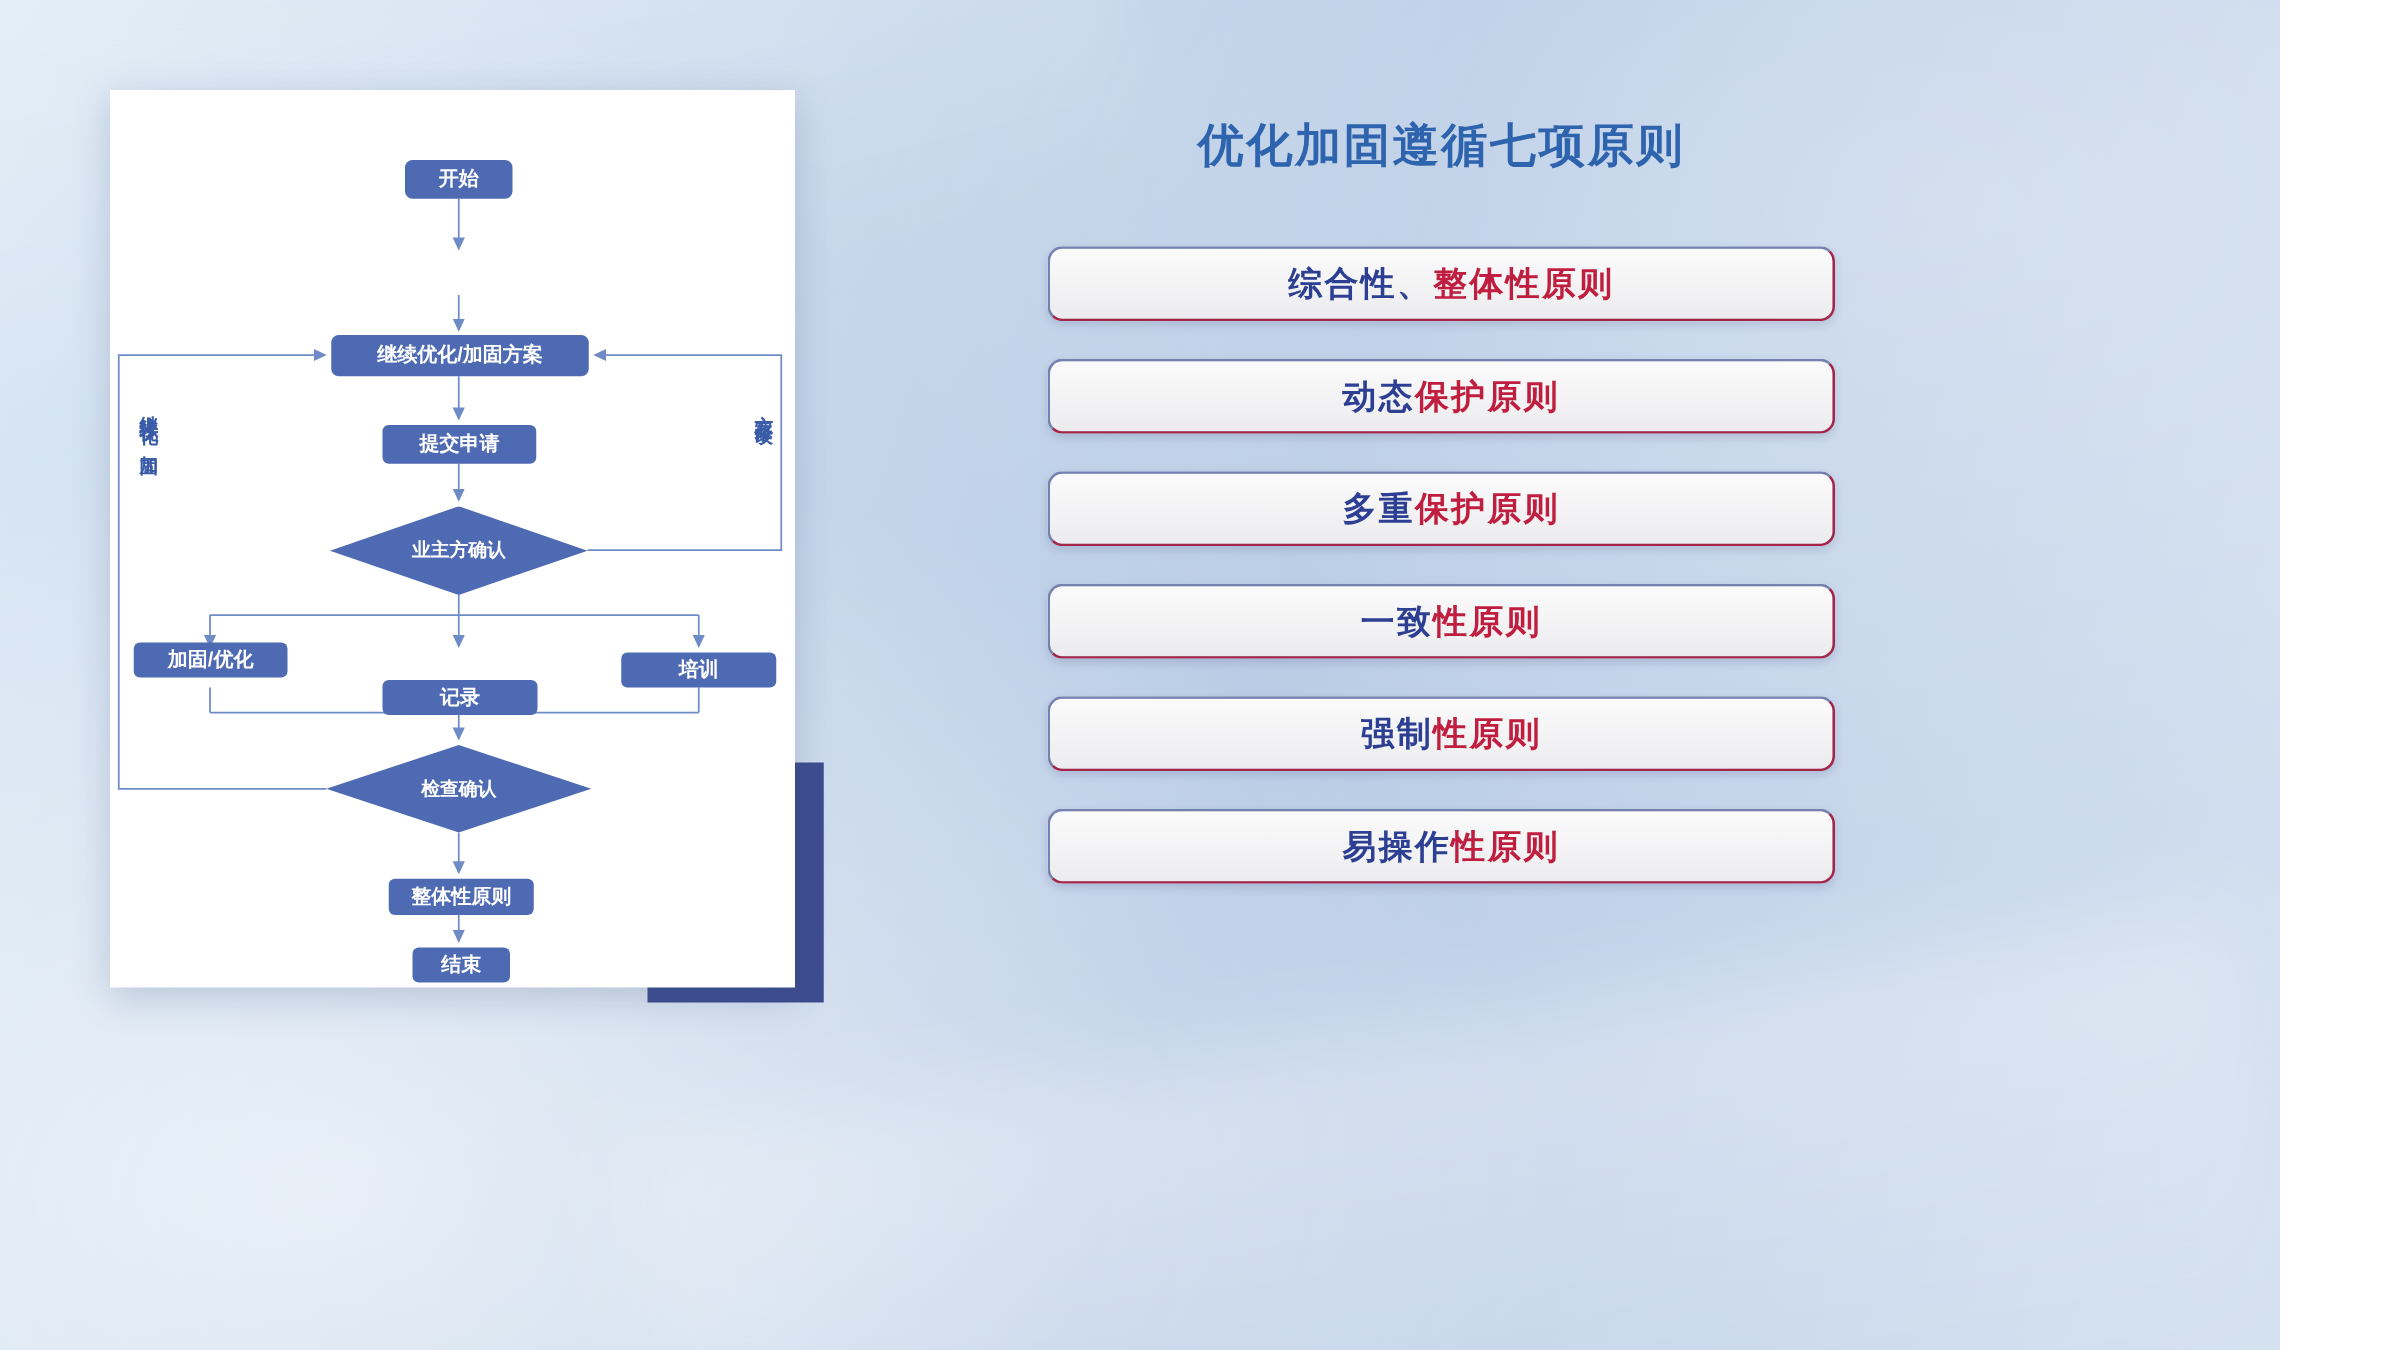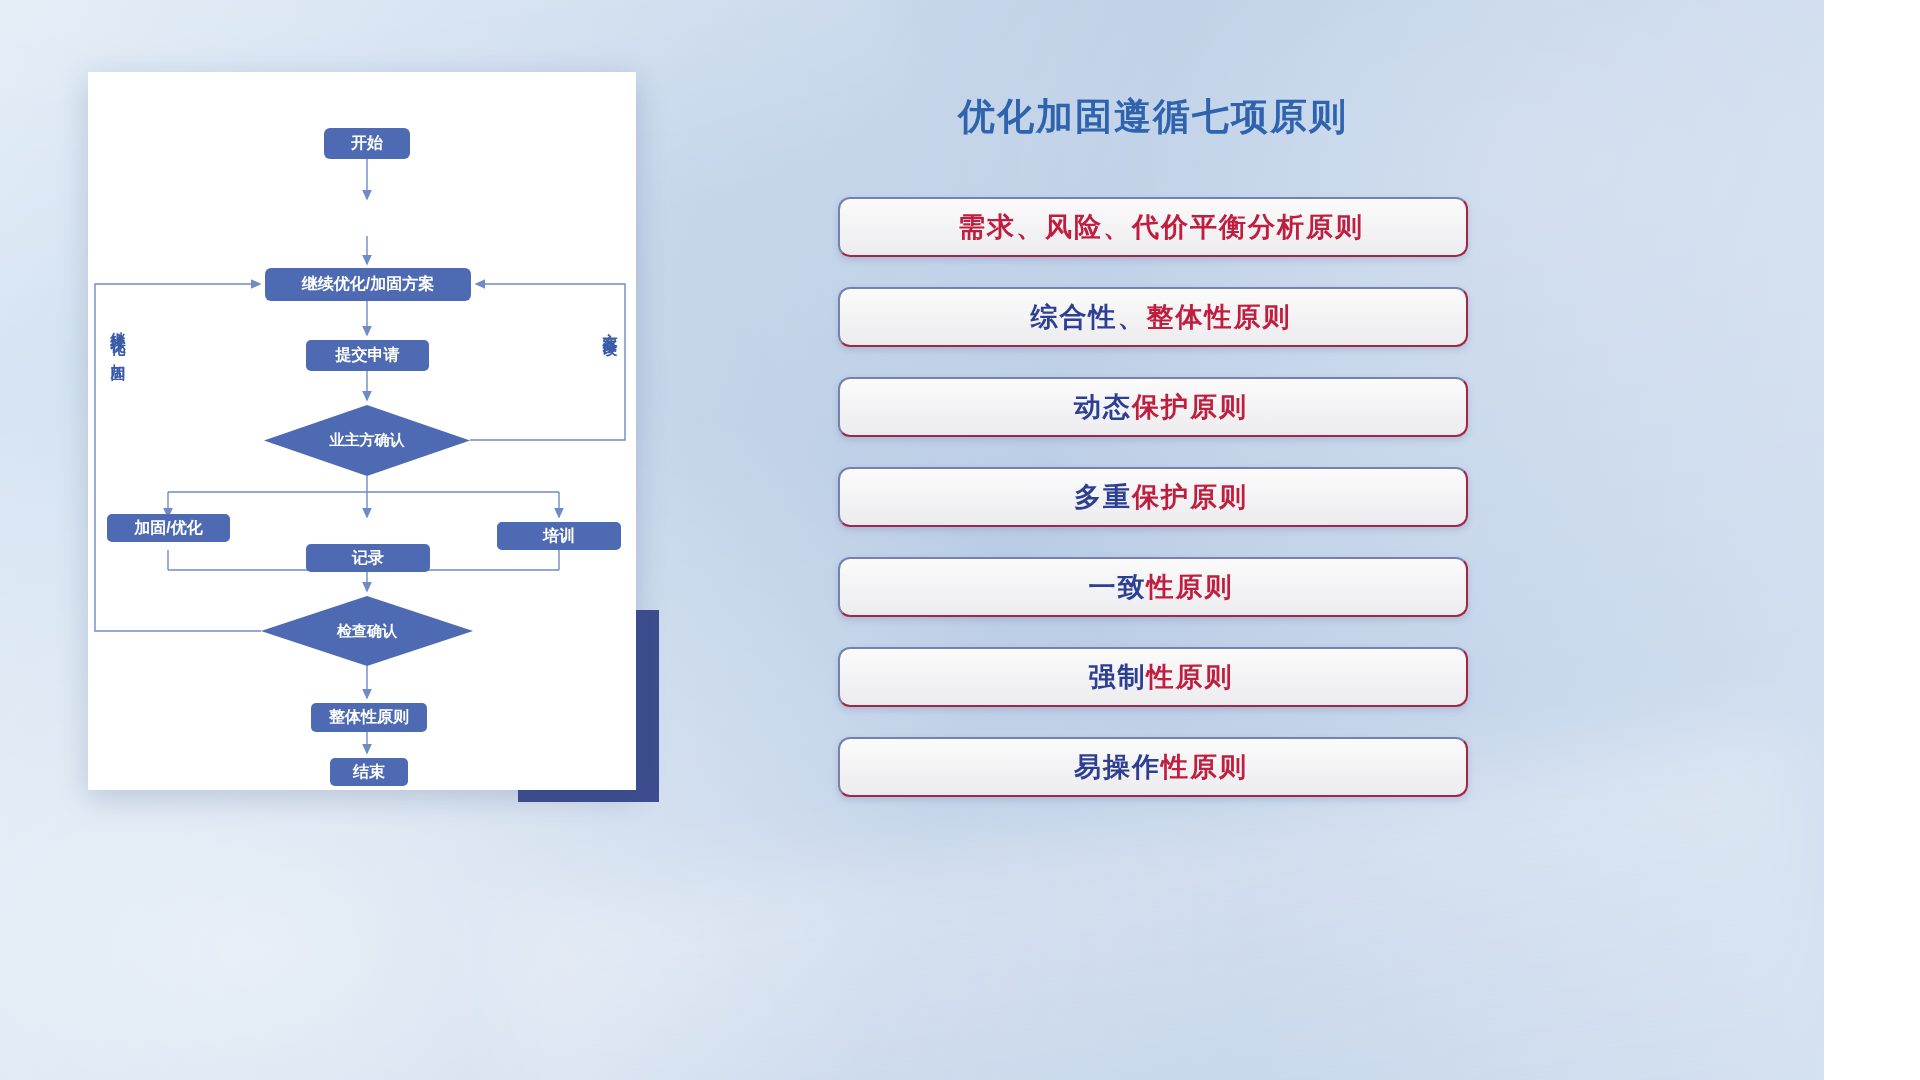--- a/index.html
+++ b/index.html
@@ -133,24 +133,20 @@
     <div class="vlabel" style="left:20px;top:248px;height:150px">继续优化/加固</div>
 
     <div class="vlabel" style="left:512px;top:248px;height:110px">方案修改</div>
   </div>
 
   <div class="right-panel">
     <h1 class="title">优化加固遵循七项原则</h1>
 
     <div class="pill-list">
       <div class="pill">
-        <span class="p-blue"></span>
-          <span class="p-red">需求、风险、代价平衡分析原则</span>
-      </div>
-      <div class="pill">
         <span class="p-blue">综合性、</span>
           <span class="p-red">整体性原则</span>
       </div>
       <div class="pill">
         <span class="p-blue">动态</span>
           <span class="p-red">保护原则</span>
       </div>
       <div class="pill">
         <span class="p-blue">多重</span>
           <span class="p-red">保护原则</span>

